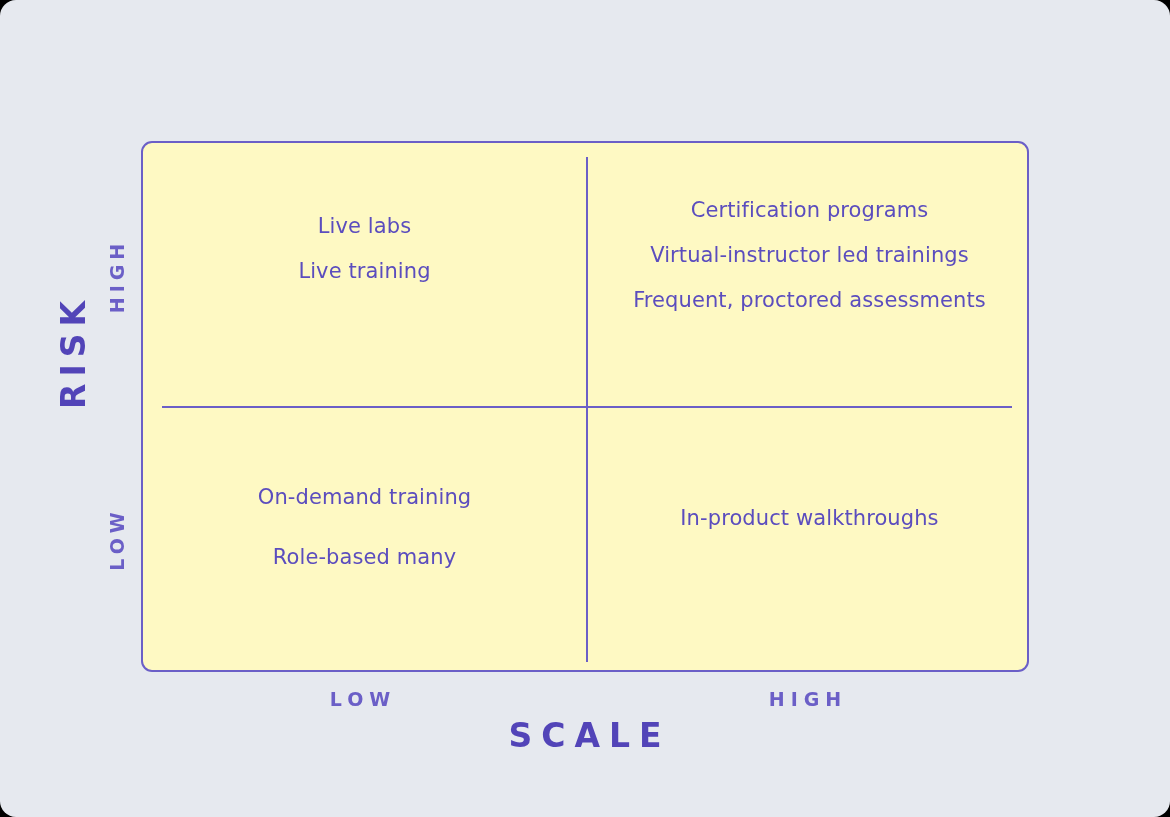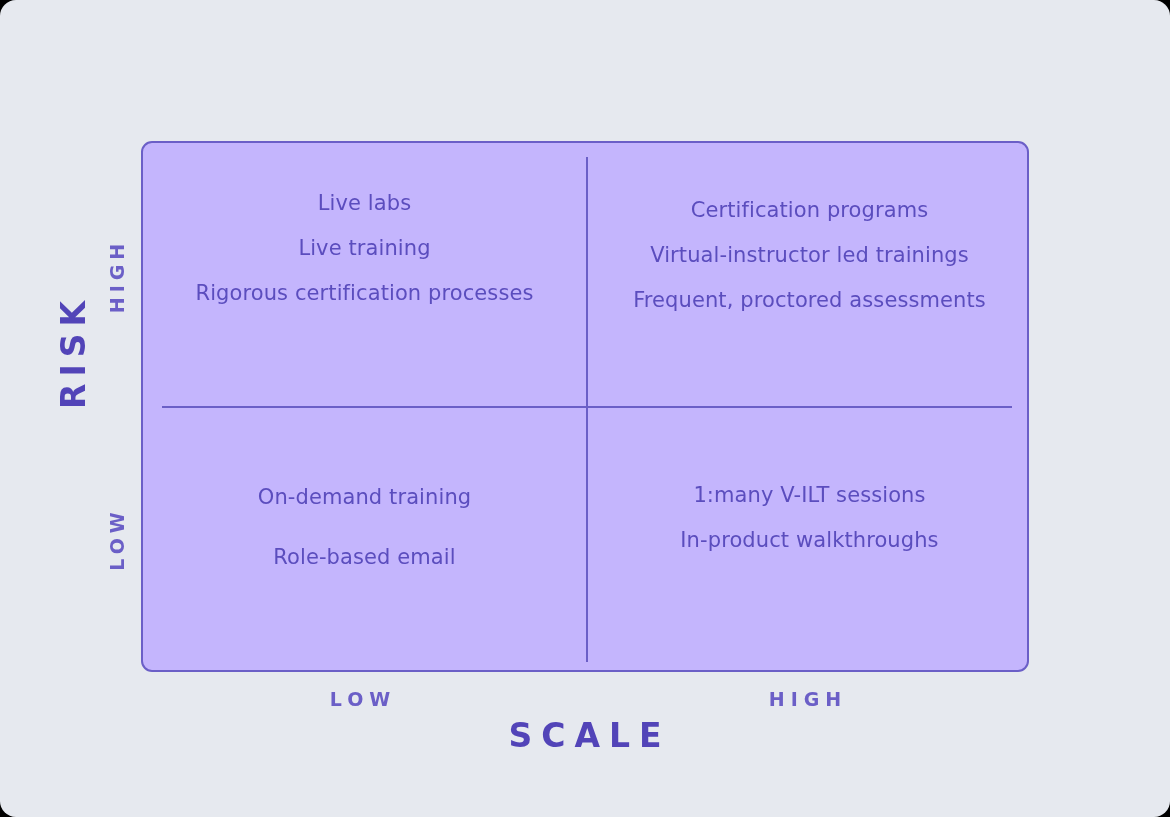--- a/index.html
+++ b/index.html
@@ -24,21 +24,21 @@
     overflow: hidden;
   }
 
   
   #matrix-frame {
     position: absolute;
     left: 141px;
     top: 141px;
     width: 888px;
     height: 531px;
-    background: #c4b5fd;
+    background: #fef9c3;
     border: 2px solid #6B5FC7;
     border-radius: 11px;
     box-sizing: border-box;
   }
 
   
   .divider-vertical {
     position: absolute;
     left: 443px;
     top: 14px;
@@ -154,36 +154,34 @@
   <div class="y-tick" id="y-tick-low">LOW</div>
 
   <div id="matrix-frame">
 
     <div class="divider-vertical"></div>
     <div class="divider-horizontal"></div>
 
     <div class="quadrant" id="quadrant-top-left">
       <div class="quadrant-item">Live labs</div>
       <div class="quadrant-item">Live training</div>
-      <div class="quadrant-item">Rigorous certification processes</div>
     </div>
 
     <div class="quadrant" id="quadrant-top-right">
       <div class="quadrant-item">Certification programs</div>
       <div class="quadrant-item">Virtual-instructor led trainings</div>
       <div class="quadrant-item">Frequent, proctored assessments</div>
     </div>
 
     <div class="quadrant" id="quadrant-bottom-left">
       <div class="quadrant-item">On-demand training</div>
-      <div class="quadrant-item">Role-based email</div>
+      <div class="quadrant-item">Role-based many</div>
     </div>
 
     <div class="quadrant" id="quadrant-bottom-right">
-      <div class="quadrant-item">1:many V-ILT sessions</div>
       <div class="quadrant-item">In-product walkthroughs</div>
     </div>
 
   </div>
 
   <div class="x-tick" id="x-tick-low">LOW</div>
 
   <div class="x-tick" id="x-tick-high">HIGH</div>
 
   <div id="x-axis-title">SCALE</div>

